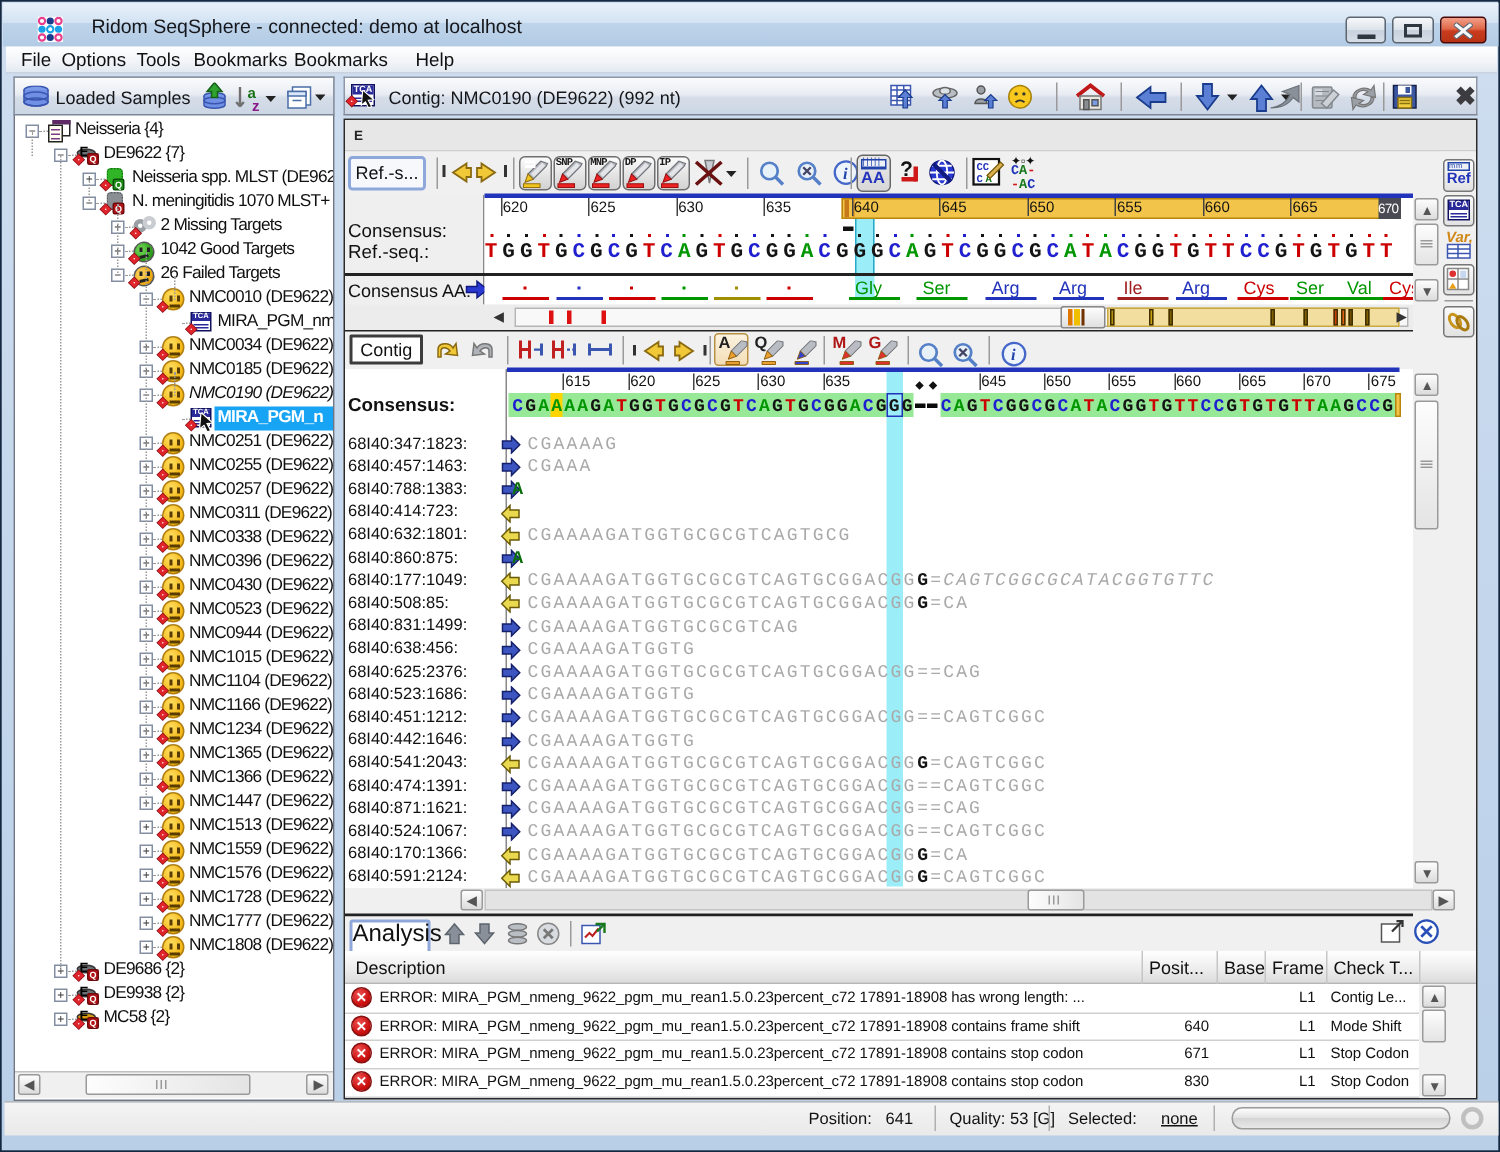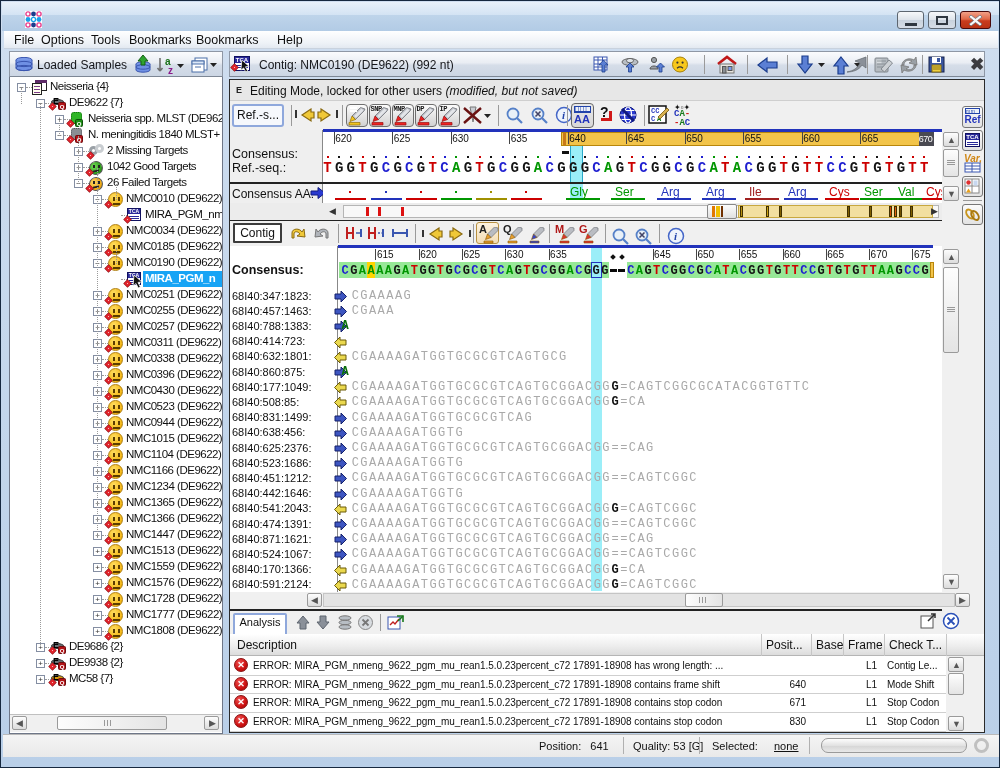--- a/index.html
+++ b/index.html
@@ -51,20 +51,21 @@
       <circle cx="3" cy="3" r="2.1" fill="none" stroke="#e83e8c" stroke-width="1.4"></circle>
       <circle cx="8.5" cy="3" r="2.4" fill="#1a3c8c"></circle>
       <circle cx="14" cy="3" r="2.1" fill="none" stroke="#e83e8c" stroke-width="1.4"></circle>
       <circle cx="3" cy="8.5" r="2.4" fill="#18a0e8"></circle>
       <circle cx="8.5" cy="8.5" r="2.1" fill="none" stroke="#18a0e8" stroke-width="1.4"></circle>
       <circle cx="14" cy="8.5" r="2.4" fill="#18a0e8"></circle>
       <circle cx="3" cy="14" r="2.1" fill="none" stroke="#e83e8c" stroke-width="1.4"></circle>
       <circle cx="8.5" cy="14" r="2.4" fill="#1a3c8c"></circle>
       <circle cx="14" cy="14" r="2.1" fill="none" stroke="#e83e8c" stroke-width="1.4"></circle>
     </svg>
+<div class="abs" style="left:60px;top:9px;white-space:nowrap;font-size:13px;color:#15161a;">Ridom SeqSphere - connected: demo at localhost</div>
 <div class="winbtn" style="left:896px;width:27px;background:linear-gradient(#f6f8fa,#dde3ea 50%,#c8d2dd 51%,#d6dde6);border:1px solid #5d6670;">
       <div class="abs" style="left:7px;top:11px;width:12px;height:3px;background:#2f3740;"></div>
     </div>
 <div class="winbtn" style="left:927px;width:28px;background:linear-gradient(#f6f8fa,#dde3ea 50%,#c8d2dd 51%,#d6dde6);border:1px solid #5d6670;">
       <div class="abs" style="left:7px;top:4px;width:12px;height:9px;border:2px solid #2f3740;"></div>
     </div>
 <div class="winbtn" style="left:959px;width:31px;background:linear-gradient(#f2a088,#e06848 45%,#c93c1e 55%,#b93214);border:1px solid #48080a;">
       <svg class="abs" style="left:8px;top:3px" width="13" height="11" viewBox="0 0 13 11">
         <path d="M2 0 L6.5 3.5 L11 0 L13 2 L8.5 5.5 L13 9 L11 11 L6.5 7.5 L2 11 L0 9 L4.5 5.5 L0 2 Z" fill="#f8f8f8" stroke="#5a6a7a" stroke-width="0.7"></path>
       </svg>
@@ -125,21 +126,21 @@
 <div class="exp" style="left:45px;top:37px;">+</div>
 <div class="abs" style="left:61px;top:34px;width:11px;height:12px;background:#2fb526;border-radius:3px;border:1px dotted #157010;"></div>
       <div class="abs" style="left:65px;top:41px;width:8px;height:8px;background:#1c8c14;border:1px solid #0c5008;border-radius:1.5px;color:#fff;font-size:6px;font-weight:bold;text-align:center;line-height:8px;">Q</div>
       <div class="rdiam" style="left:58px;top:43px;"></div>
 <div class="treerow" style="left:78px;top:34px;">Neisseria spp. MLST (DE962</div>
 <div class="abs" style="left:54px;top:57px;width:6px;height:1px;border-top:1px dotted #9a9a9a;"></div>
 <div class="exp" style="left:45px;top:53px;">−</div>
 <div class="abs" style="left:61px;top:50px;width:11px;height:12px;background:#8a8f94;border-radius:3px;border:1px dotted #55585c;"></div>
       <div class="abs" style="left:65px;top:57px;width:8px;height:8px;background:#b01216;border:1px solid #6d0a0c;border-radius:1.5px;color:#fff;font-size:6px;font-weight:bold;text-align:center;line-height:8px;">Q</div>
       <div class="rdiam" style="left:58px;top:59px;"></div>
-<div class="treerow" style="left:78px;top:50px;">N. meningitidis 1840 MLST+</div>
+<div class="treerow" style="left:78px;top:50px;">N. meningitidis 1070 MLST+</div>
 <div class="abs" style="left:73px;top:73px;width:6px;height:1px;border-top:1px dotted #9a9a9a;"></div>
 <div class="exp" style="left:64px;top:69px;">+</div>
 <div class="abs" style="left:79px;top:68px;width:9px;height:9px;border-radius:50%;border:3px solid #9aa0a6;"></div>
       <div class="abs" style="left:85px;top:66px;width:9px;height:9px;border-radius:50%;border:3px solid #c9cdd1;"></div>
       <div class="rdiam" style="left:78px;top:75px;"></div>
 <div class="treerow" style="left:97px;top:66px;">2 Missing Targets</div>
 <div class="abs" style="left:73px;top:89px;width:6px;height:1px;border-top:1px dotted #9a9a9a;"></div>
 <div class="exp" style="left:64px;top:85px;">+</div>
 <div class="abs" style="left:79px;top:83px;width:14px;height:14px;border-radius:50%;background:radial-gradient(circle at 38% 32%,#7ade5e,#2f9e1c 65%,#1d7a0e);border:1px solid #555;transform:rotate(-20deg);"></div>
       <div class="abs" style="left:83px;top:87px;width:2px;height:3px;background:#222;"></div>
@@ -190,21 +191,21 @@
       <div class="rdiam" style="left:96px;top:172px;"></div>
 <div class="treerow" style="left:116px;top:162px;">NMC0185 (DE9622)</div>
 <div class="abs" style="left:92px;top:185px;width:6px;height:1px;border-top:1px dotted #9a9a9a;"></div>
 <div class="exp" style="left:83px;top:181px;">−</div>
 <div class="smiley" style="left:98px;top:178px;">
         <i style="left:4px;"></i>
         <i style="left:9px;"></i>
         <u></u>
       </div>
       <div class="rdiam" style="left:96px;top:188px;"></div>
-<div class="treerow" style="left:116px;top:178px;">NMC0190 (DE9622)</div>
+<div class="treerow" style="left:116px;top:178px;font-style:italic;">NMC0190 (DE9622)</div>
 <div class="abs" style="left:111px;top:201px;width:6px;height:1px;border-top:1px dotted #9a9a9a;"></div>
 <div class="abs" style="left:117px;top:194px;width:14px;height:13px;background:#fff;border:1px solid #101060;"></div>
       <div class="abs" style="left:118px;top:195px;width:12px;height:5px;background:#2a2a9a;color:#fff;font-size:5px;font-weight:bold;line-height:5px;text-align:center;">TCA</div>
       <div class="abs" style="left:119px;top:202px;width:10px;height:1px;background:#2a2a9a;"></div>
       <div class="abs" style="left:119px;top:204px;width:10px;height:1px;background:#2a2a9a;"></div>
       <div class="rdiam" style="left:115px;top:203px;"></div>
       <svg class="abs" style="left:122px;top:197px" width="12" height="13" viewBox="0 0 12 13">
         <path d="M2 0 L10 7 L6 7.4 L8.4 12 L6.2 13 L4 8.6 L1 11 Z" fill="#111" stroke="#fff" stroke-width="0.8"></path>
       </svg>
 <div class="abs" style="left:133px;top:193px;width:79px;height:16px;background:#17a4f5;"></div>
@@ -420,21 +421,21 @@
       <div class="abs" style="left:43px;top:578px;width:8px;height:6px;font-weight:bold;font-size:9px;color:#000;">E</div>
       <div class="abs" style="left:48px;top:584px;width:8px;height:8px;background:#b01216;border:1px solid #6d0a0c;border-radius:1.5px;color:#fff;font-size:6px;font-weight:bold;text-align:center;line-height:8px;">Q</div>
       <div class="rdiam" style="left:40px;top:586px;"></div>
 <div class="treerow" style="left:59px;top:578px;">DE9938 {2}</div>
 <div class="abs" style="left:35px;top:601px;width:6px;height:1px;border-top:1px dotted #9a9a9a;"></div>
 <div class="exp" style="left:26px;top:597px;">+</div>
 <div class="abs" style="left:41px;top:597px;width:13px;height:6px;border-radius:50%;background:#d89a10;border:1px solid #333;"></div>
       <div class="abs" style="left:43px;top:594px;width:8px;height:6px;font-weight:bold;font-size:9px;color:#000;">E</div>
       <div class="abs" style="left:48px;top:600px;width:8px;height:8px;background:#b01216;border:1px solid #6d0a0c;border-radius:1.5px;color:#fff;font-size:6px;font-weight:bold;text-align:center;line-height:8px;">Q</div>
       <div class="rdiam" style="left:40px;top:602px;"></div>
-<div class="treerow" style="left:59px;top:594px;">MC58 {7}</div>
+<div class="treerow" style="left:59px;top:594px;">MC58 {2}</div>
 <div class="abs" style="left:11px;top:10px;width:1px;height:16px;border-left:1px dotted #9a9a9a;"></div>
 <div class="abs" style="left:30px;top:26px;width:1px;height:545px;border-left:1px dotted #9a9a9a;"></div>
 <div class="abs" style="left:49px;top:42px;width:1px;height:16px;border-left:1px dotted #9a9a9a;"></div>
 <div class="abs" style="left:68px;top:58px;width:1px;height:48px;border-left:1px dotted #9a9a9a;"></div>
 <div class="abs" style="left:87px;top:90px;width:1px;height:370px;border-left:1px dotted #9a9a9a;"></div>
 <div class="abs" style="left:106px;top:106px;width:1px;height:16px;border-left:1px dotted #9a9a9a;"></div>
 <div class="abs" style="left:106px;top:170px;width:1px;height:16px;border-left:1px dotted #9a9a9a;"></div>
 </div>
 <div class="abs scrl" style="left:9px;top:713px;width:212px;height:18px;border-top:1px solid #c0c0c0;"></div>
 <div class="sbtn" style="left:11px;top:715px;width:15px;height:14px;"></div>
@@ -517,21 +518,20 @@
       <rect x="1" y="1" width="15" height="15" fill="#3a56a0" stroke="#14204a"></rect>
       <rect x="4" y="1" width="9" height="6" fill="#fff"></rect>
       <rect x="9" y="2" width="3" height="4" fill="#3a56a0"></rect>
       <rect x="4" y="9" width="9" height="7" fill="#f0d040" stroke="#8a7010"></rect>
       <path d="M5 11 h7 M5 13 h7" stroke="#8a7010"></path>
     </svg>
 <div class="abs" style="left:966px;top:54px;width:20px;height:20px;color:#3c3c40;font-size:17px;font-weight:bold;text-align:center;line-height:20px;">✖</div>
 <div class="abs" style="left:228px;top:78px;width:756px;height:654px;background:#f0f0f0;border:1px solid #2a2a2a;"></div>
 <div class="abs" style="left:229px;top:79px;width:754px;height:21px;background:#e7e7e7;border-bottom:1px solid #cfcfcf;"></div>
 <div class="abs" style="left:235px;top:84px;width:9px;height:10px;font-size:9px;font-weight:bold;color:#222;line-height:10px;">E</div>
-<div class="abs" style="left:249px;top:83px;font-size:12px;color:#111;">Editing Mode, locked for other users <i>(modified, but not saved)</i></div>
 <div class="abs" style="left:229px;top:100px;width:754px;height:29px;background:#f0f0f0;"></div>
 <div class="abs" style="left:231px;top:103px;width:52px;height:23px;background:#f6f8fc;border:2px solid #8fa8dc;border-radius:3px;font-size:12px;color:#111;text-align:center;line-height:19px;">Ref.-s...</div>
 <div class="sep" style="left:290px;top:104px;height:21px;"></div>
 <svg class="abs" style="left:296px;top:106px" width="18" height="16" viewBox="0 0 18 16">
       <path d="M14 2 L5 8 L14 14 V11 H17 V5 H14 Z" fill="#f0c838" stroke="#8a6a10" stroke-width="1.2"></path>
     </svg>
 <svg class="abs" style="left:316px;top:106px" width="18" height="16" viewBox="0 0 18 16">
       <path d="M4 2 L13 8 L4 14 V11 H1 V5 H4 Z" fill="#f0c838" stroke="#8a6a10" stroke-width="1.2"></path>
     </svg>
 <div class="abs" style="left:294px;top:109px;width:2px;height:8px;background:#333;"></div>
@@ -951,21 +951,21 @@
 <svg class="abs" style="left:332px;top:365.0px" width="15" height="13" viewBox="0 0 15 13">
       <path d="M2 4 H8 V1 L13.5 6.5 L8 12 V9 H2 Z" fill="#3d55c0" stroke="#15206a"></path>
     </svg>
 <div class="abs mono" style="left:340.5px;top:364.0px;font-size:12px;font-weight:bold;color:#0a6e0a;">A</div>
 <div class="tlabel" style="left:231px;top:379.7px;">68I40:177:1049:</div>
 <svg class="abs" style="left:332px;top:380.2px" width="15" height="13" viewBox="0 0 15 13">
       <path d="M13 4 H7 V1 L1.5 6.5 L7 12 V9 H13 Z" fill="#ead84e" stroke="#6a5a08"></path>
     </svg>
 <div class="readtxt mono" style="left:350.7px;top:379.2px;font-size:12px;letter-spacing:1.44px;">CGAAAAGATGGTGCGCGTCAGTGCGGACGG</div>
 <div class="abs mono" style="left:610.5px;top:379.2px;font-size:12px;font-weight:bold;color:#141414;">G</div>
-<div class="readtxt mono" style="left:619.2px;top:379.2px;font-size:12px;letter-spacing:1.44px;">=CAGTCGGCGCATACGGTGTTC</div>
+<div class="readtxt mono" style="left:619.2px;top:379.2px;font-size:12px;letter-spacing:1.44px;font-style:italic;">=CAGTCGGCGCATACGGTGTTC</div>
 <div class="tlabel" style="left:231px;top:394.9px;">68I40:508:85:</div>
 <svg class="abs" style="left:332px;top:395.4px" width="15" height="13" viewBox="0 0 15 13">
       <path d="M13 4 H7 V1 L1.5 6.5 L7 12 V9 H13 Z" fill="#ead84e" stroke="#6a5a08"></path>
     </svg>
 <div class="readtxt mono" style="left:350.7px;top:394.4px;font-size:12px;letter-spacing:1.44px;">CGAAAAGATGGTGCGCGTCAGTGCGGACGG</div>
 <div class="abs mono" style="left:610.5px;top:394.4px;font-size:12px;font-weight:bold;color:#141414;">G</div>
 <div class="readtxt mono" style="left:619.2px;top:394.4px;font-size:12px;letter-spacing:1.44px;">=CA</div>
 <div class="tlabel" style="left:231px;top:410.1px;">68I40:831:1499:</div>
 <svg class="abs" style="left:332px;top:410.6px" width="15" height="13" viewBox="0 0 15 13">
       <path d="M2 4 H8 V1 L13.5 6.5 L8 12 V9 H2 Z" fill="#3d55c0" stroke="#15206a"></path>
@@ -1047,21 +1047,21 @@
 <div class="abs scrl" style="left:229px;top:591px;width:730px;height:17px;"></div>
 <div class="sbtn" style="left:306px;top:592px;width:15px;height:14px;"></div>
 <div class="arrglyph" style="left:310px;top:594px;">◀</div>
 <div class="abs" style="left:322px;top:592px;width:632px;height:14px;background:#e3e3e3;border:1px solid #c5c5c5;"></div>
 <div class="thumb" style="left:684px;top:592px;width:38px;height:14px;"></div>
 <div class="abs" style="left:698px;top:596px;width:1px;height:6px;background:#999;box-shadow:3px 0 #999,6px 0 #999;"></div>
 <div class="sbtn" style="left:954px;top:592px;width:15px;height:14px;"></div>
 <div class="arrglyph" style="left:958px;top:594px;">▶</div>
 <div class="abs" style="left:229px;top:608px;width:712px;height:1.5px;background:#222;"></div>
 <div class="abs" style="left:229px;top:610px;width:754px;height:23px;background:#f0f0f0;"></div>
-<div class="abs" style="left:232px;top:612px;width:54px;height:37px;background:#fff;border:2px solid #8fa8dc;border-radius:2px;font-size:11px;color:#111;text-align:center;line-height:15px;">Analysis</div>
+<div class="abs" style="left:232px;top:612px;width:54px;height:37px;background:#fff;border:2px solid #8fa8dc;border-radius:2px;font-size:16px;color:#111;text-align:center;line-height:15px;">Analysis</div>
 <svg class="abs" style="left:294px;top:613px" width="16" height="17" viewBox="0 0 16 17">
       <path d="M8 2 L14 9 H11 V15 H5 V9 H2 Z" fill="#8a9099" stroke="#5d646e" stroke-width="1"></path>
     </svg>
 <svg class="abs" style="left:314px;top:613px" width="16" height="17" viewBox="0 0 16 17">
       <path d="M8 15 L2 8 H5 V2 H11 V8 H14 Z" fill="#8a9099" stroke="#5d646e" stroke-width="1"></path>
     </svg>
 <svg class="abs" style="left:336px;top:613px" width="16" height="17" viewBox="0 0 16 17">
       <ellipse cx="8" cy="4" rx="6" ry="2.2" fill="#b8bec4" stroke="#777"></ellipse>
       <ellipse cx="8" cy="8.5" rx="6" ry="2.2" fill="#b8bec4" stroke="#777"></ellipse>
       <ellipse cx="8" cy="13" rx="6" ry="2.2" fill="#b8bec4" stroke="#777"></ellipse>

